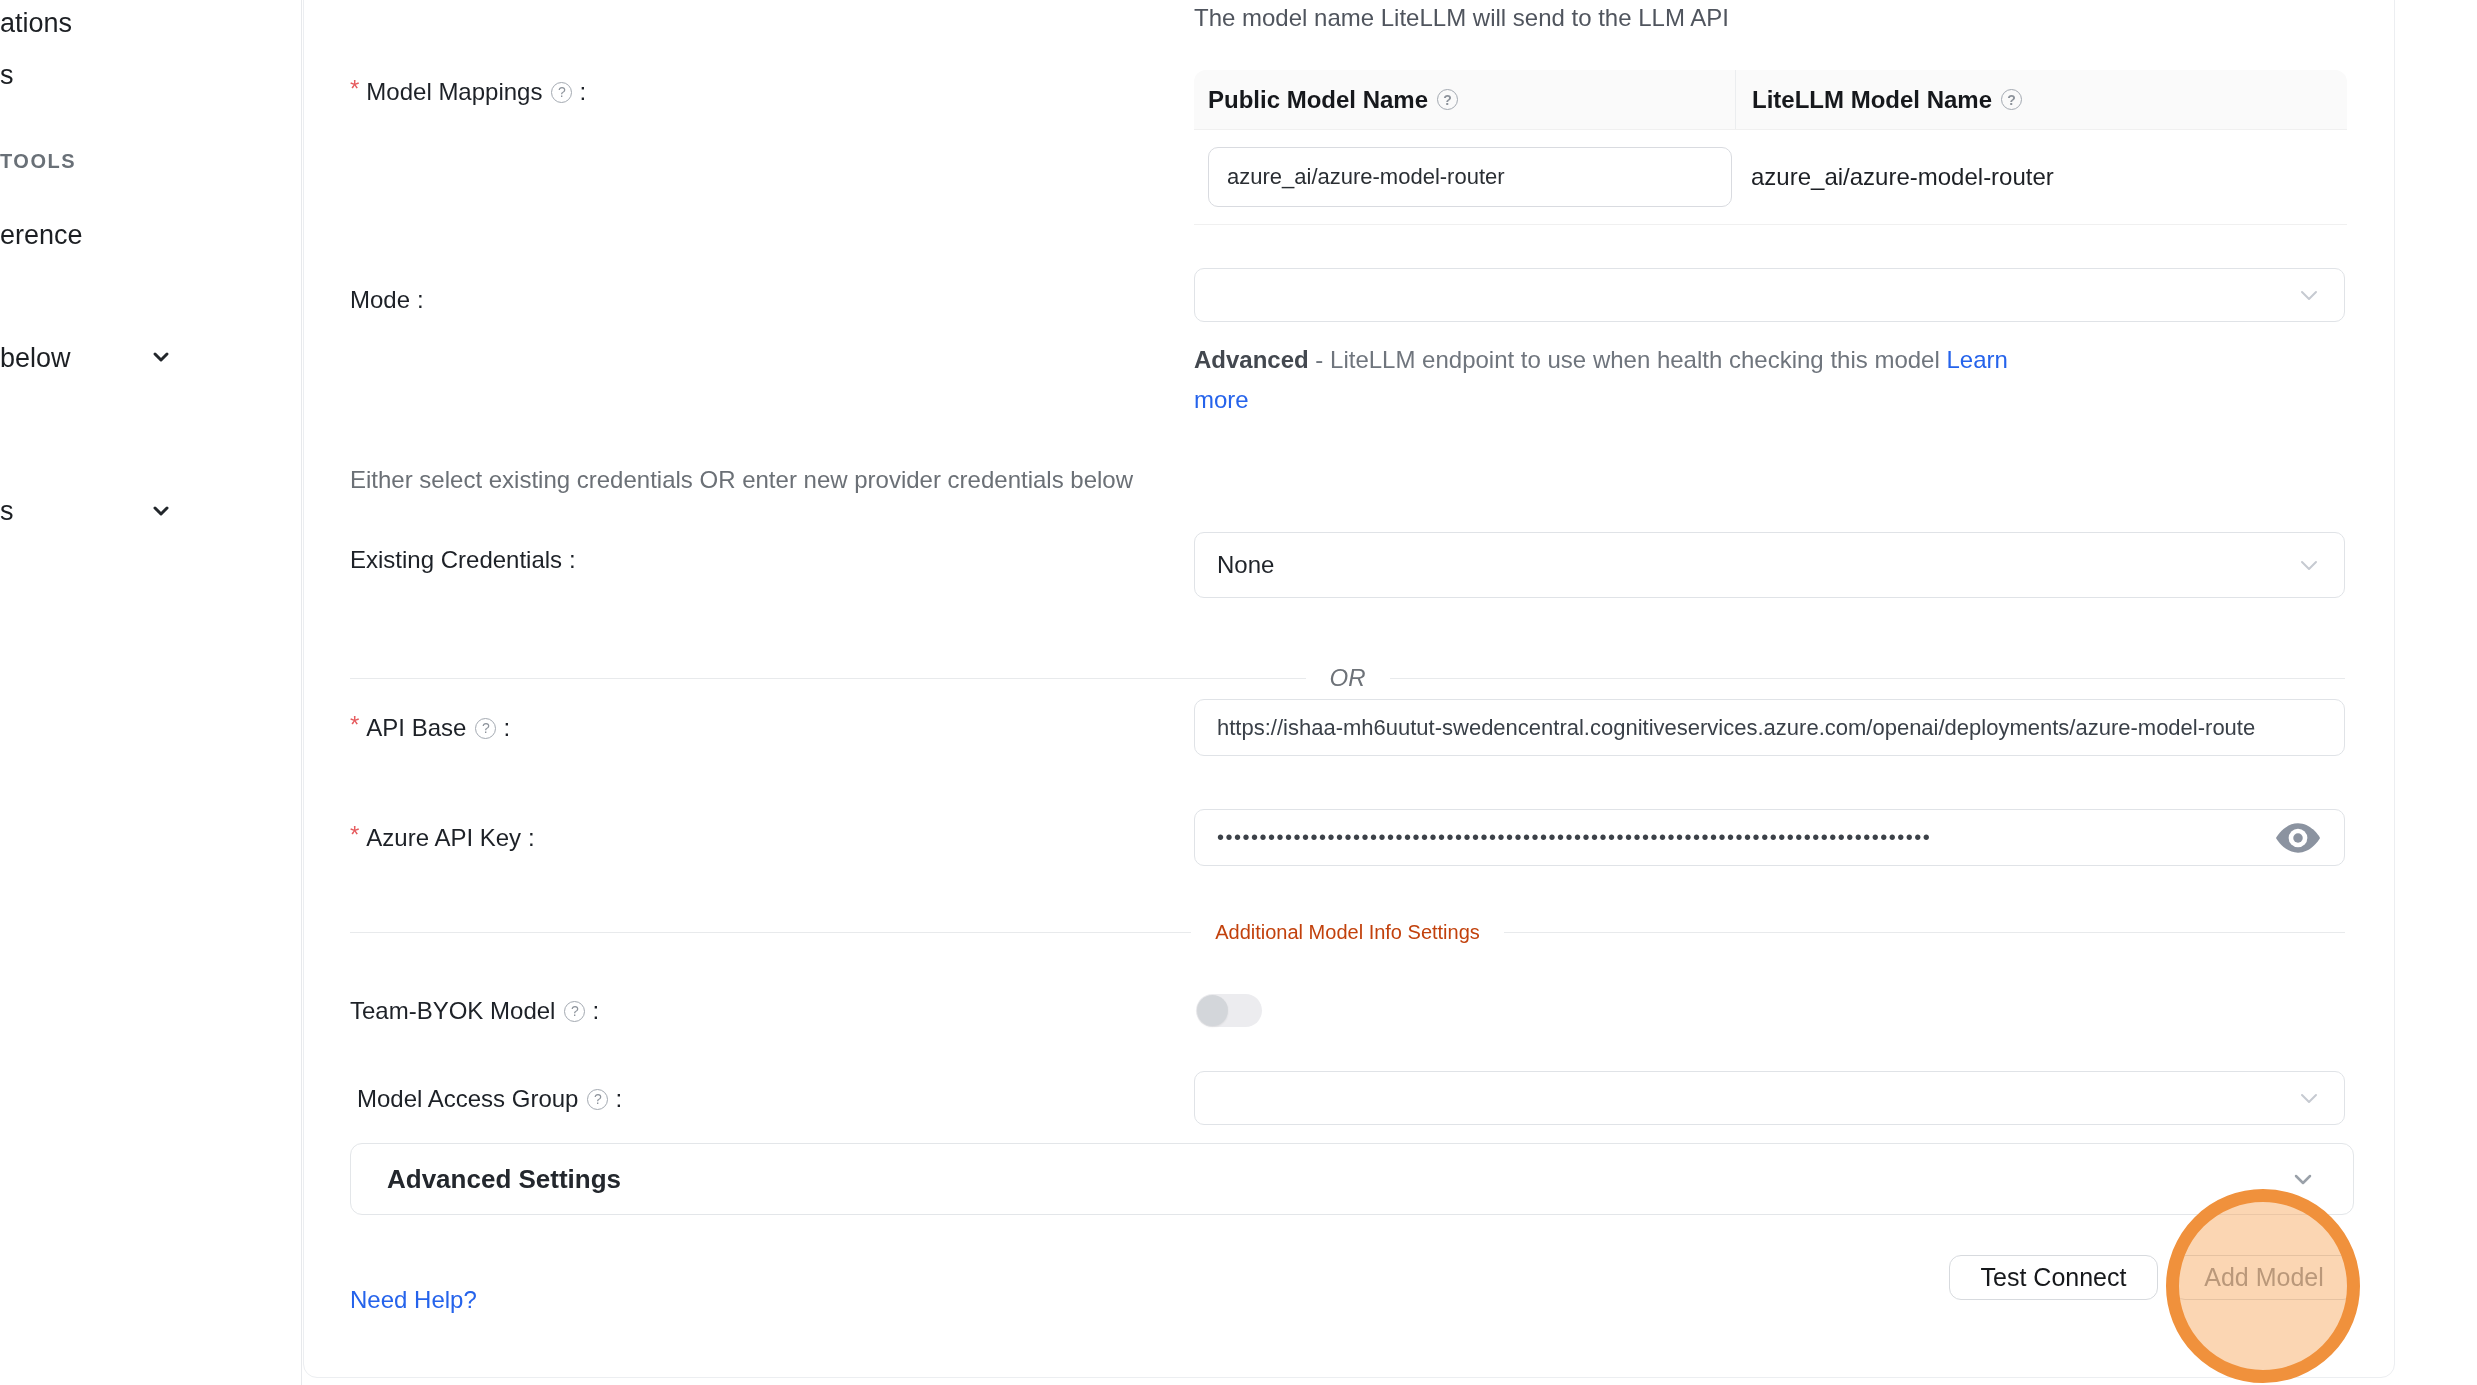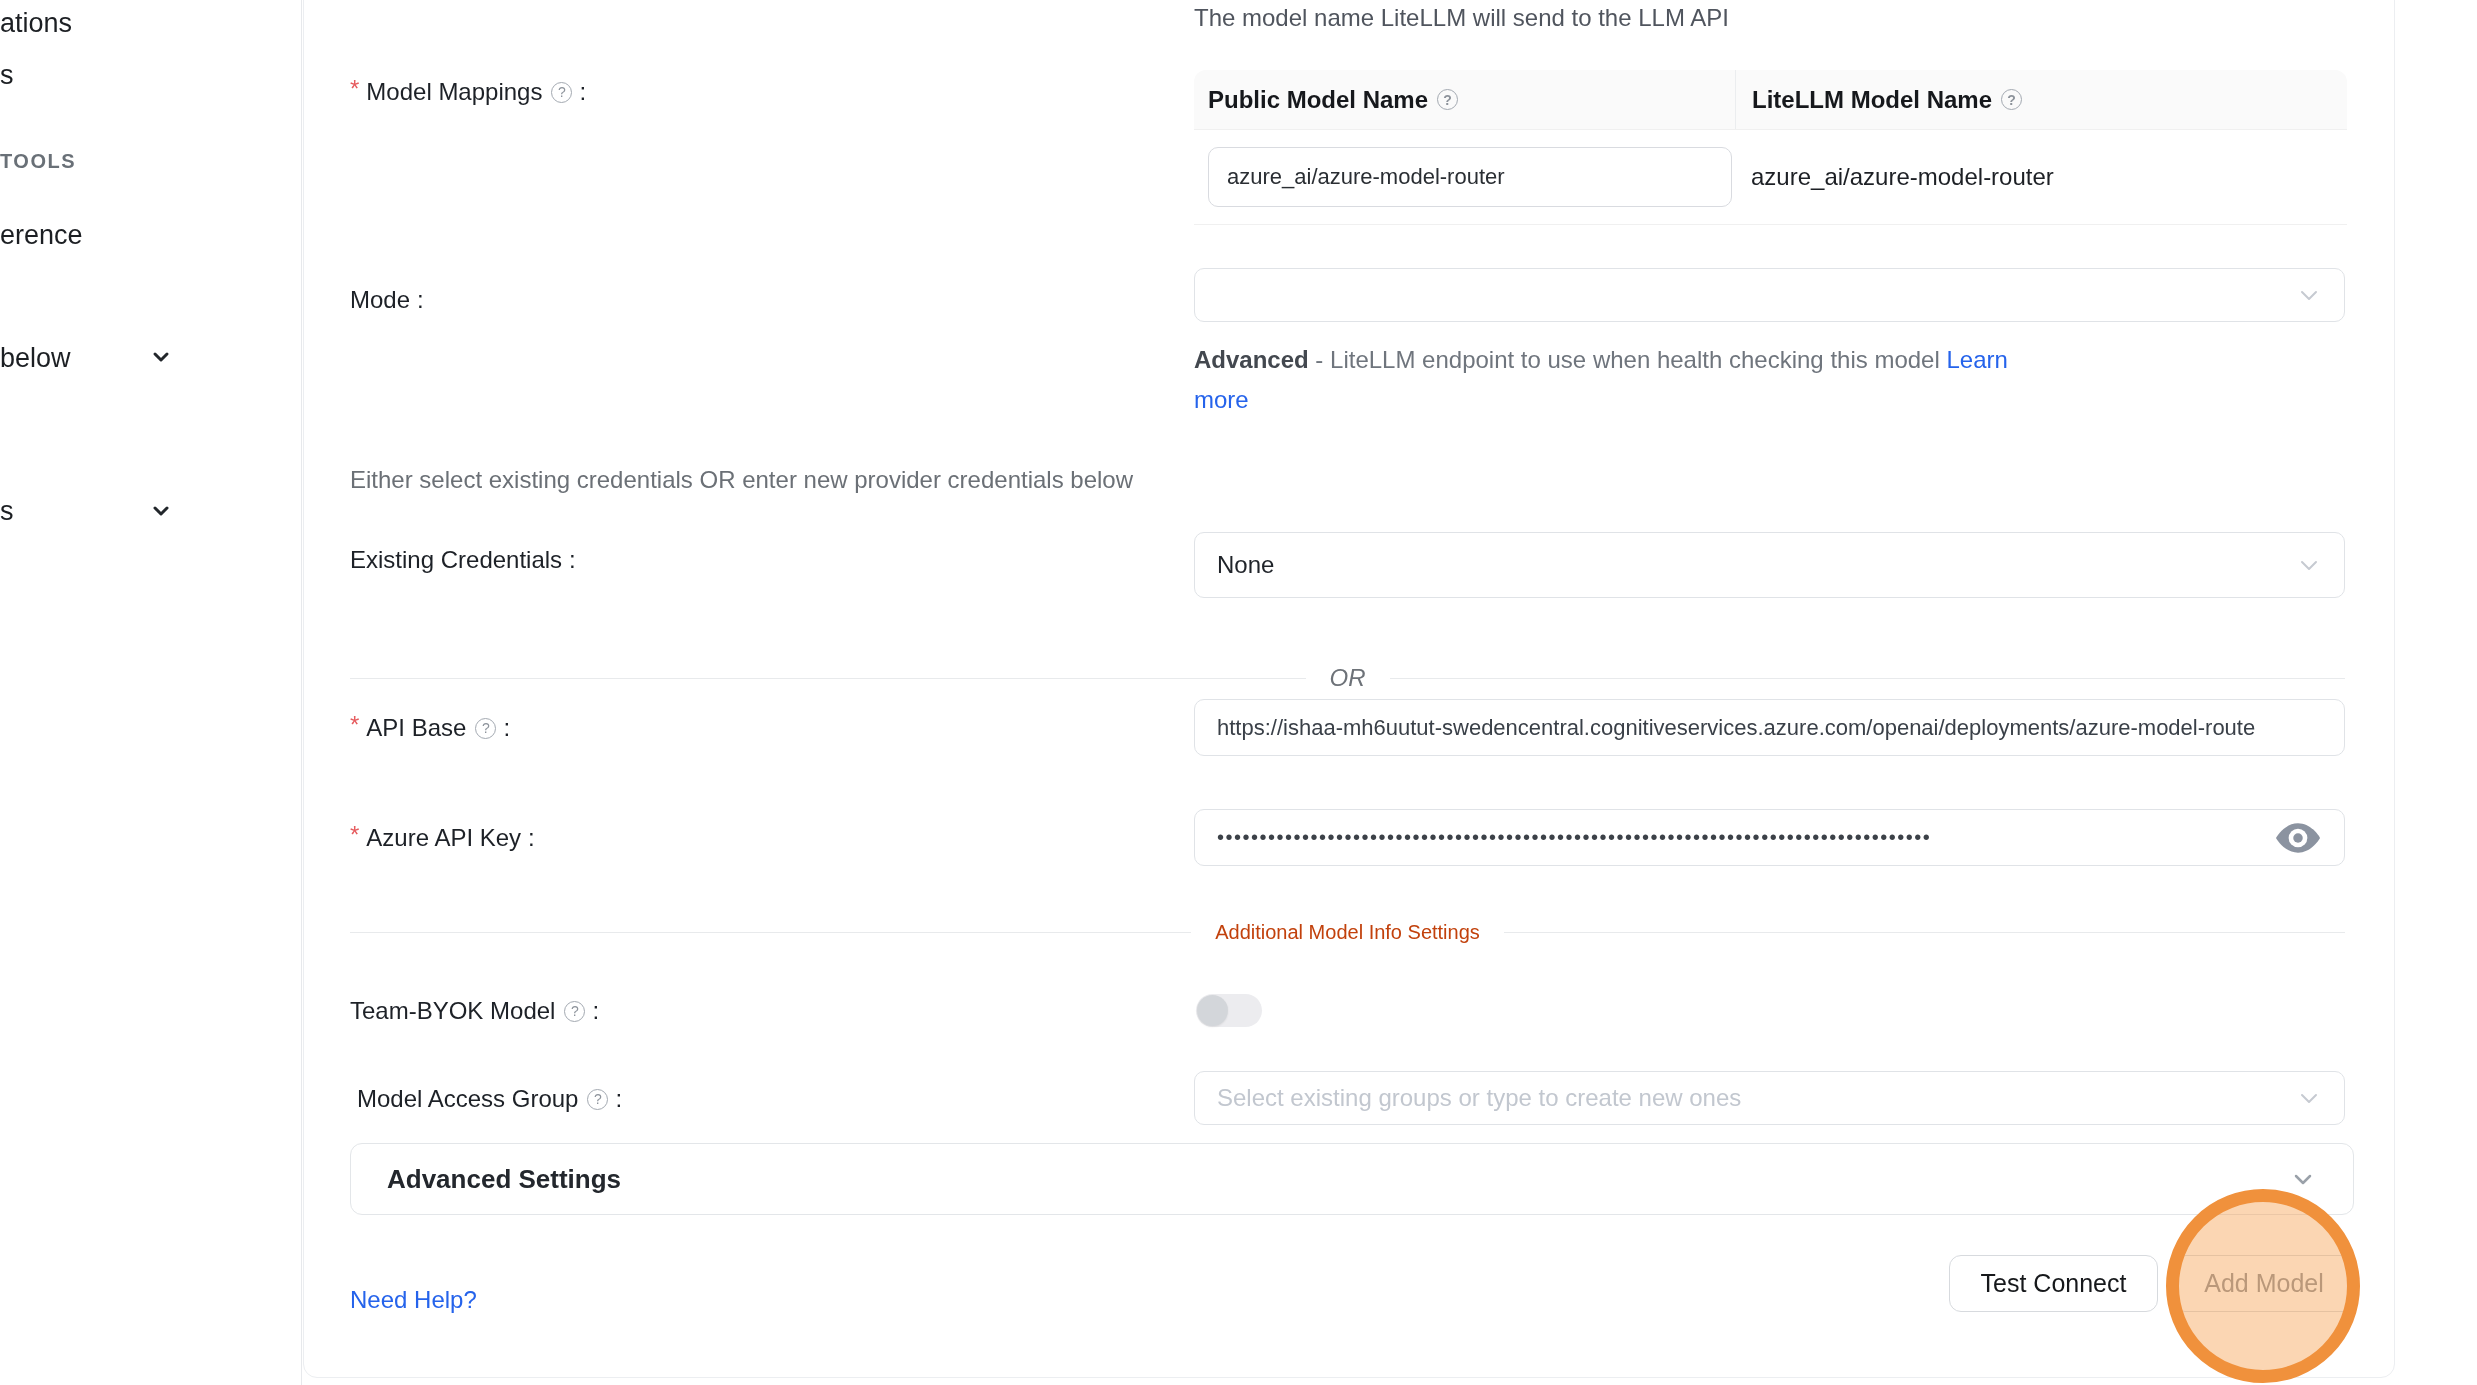--- a/index.html
+++ b/index.html
@@ -56,21 +56,21 @@
   .toggle { position:absolute; width:66px; height:33px; border-radius:17px; background:#ececef; z-index:3; }
   .toggle .knob { position:absolute; left:1px; top:1px; width:31px; height:31px;
     border-radius:50%; background:#d3d6da; box-shadow:0 1px 2px rgba(0,0,0,0.08); }
   
   .adv-panel { position:absolute; left:350px; top:1143px; width:2004px; height:72px;
     border:1px solid #e3e6e9; border-radius:12px; display:flex; align-items:center;
     padding:0 36px; z-index:3; background:#fff; }
   .adv-title { font-weight:700; font-size:26px; color:#23272d; }
   .adv-panel .chev { position:absolute; right:36px; }
   
-  .btn { position:absolute; height:57px; border-radius:12px; border:1px solid #d7dade;
+  .btn { position:absolute; height:45px; border-radius:12px; border:1px solid #d7dade;
     background:#fff; display:flex; align-items:center; justify-content:center;
     font-size:25px; z-index:4; cursor:pointer; font-family:inherit; }
   .btn-test { left:1949px; top:1255px; width:209px; color:#16181b; }
   .btn-add { left:2173px; top:1255px; width:182px; color:#8f959d; border-color:#dadde1; }
   
   .annot { position:absolute; left:2166px; top:1189px; width:194px; height:194px;
     border:13px solid #f0913c; border-radius:50%; background:rgba(245,158,73,0.42);
     z-index:10; pointer-events:none; }
   
   .dots { overflow:hidden; white-space:nowrap; font-size:20px; letter-spacing:1.5px;
@@ -195,21 +195,20 @@
 <div class="toggle" style="left:1196px; top:994px;">
   <div class="knob"></div>
 </div>
 
 <div class="abs row-label" style="left:350px; top:1083px;margin-left:7px;">
   <span>Model Access Group</span>
   <span class="help-ic">?</span>
   <span class="colon">:</span>
 </div>
 <div class="field" style="left:1194px; top:1071px; width:1151px; height:54px;">
-  <span class="placeholder">Select existing groups or type to create new ones</span>
   <svg class="chev" width="26" height="26" viewBox="0 0 26 26">
       <polyline points="6,10 13,17 20,10" fill="none" stroke="#c6cad1" stroke-width="2" stroke-linecap="round" stroke-linejoin="round"></polyline>
     </svg>
 </div>
 
 <div class="adv-panel">
   <span class="adv-title">Advanced Settings</span>
   <svg class="chev" width="28" height="28" viewBox="0 0 28 28">
       <polyline points="7,11 14,18 21,11" fill="none" stroke="#9aa1a9" stroke-width="2.5" stroke-linecap="round" stroke-linejoin="round"></polyline>
     </svg>

